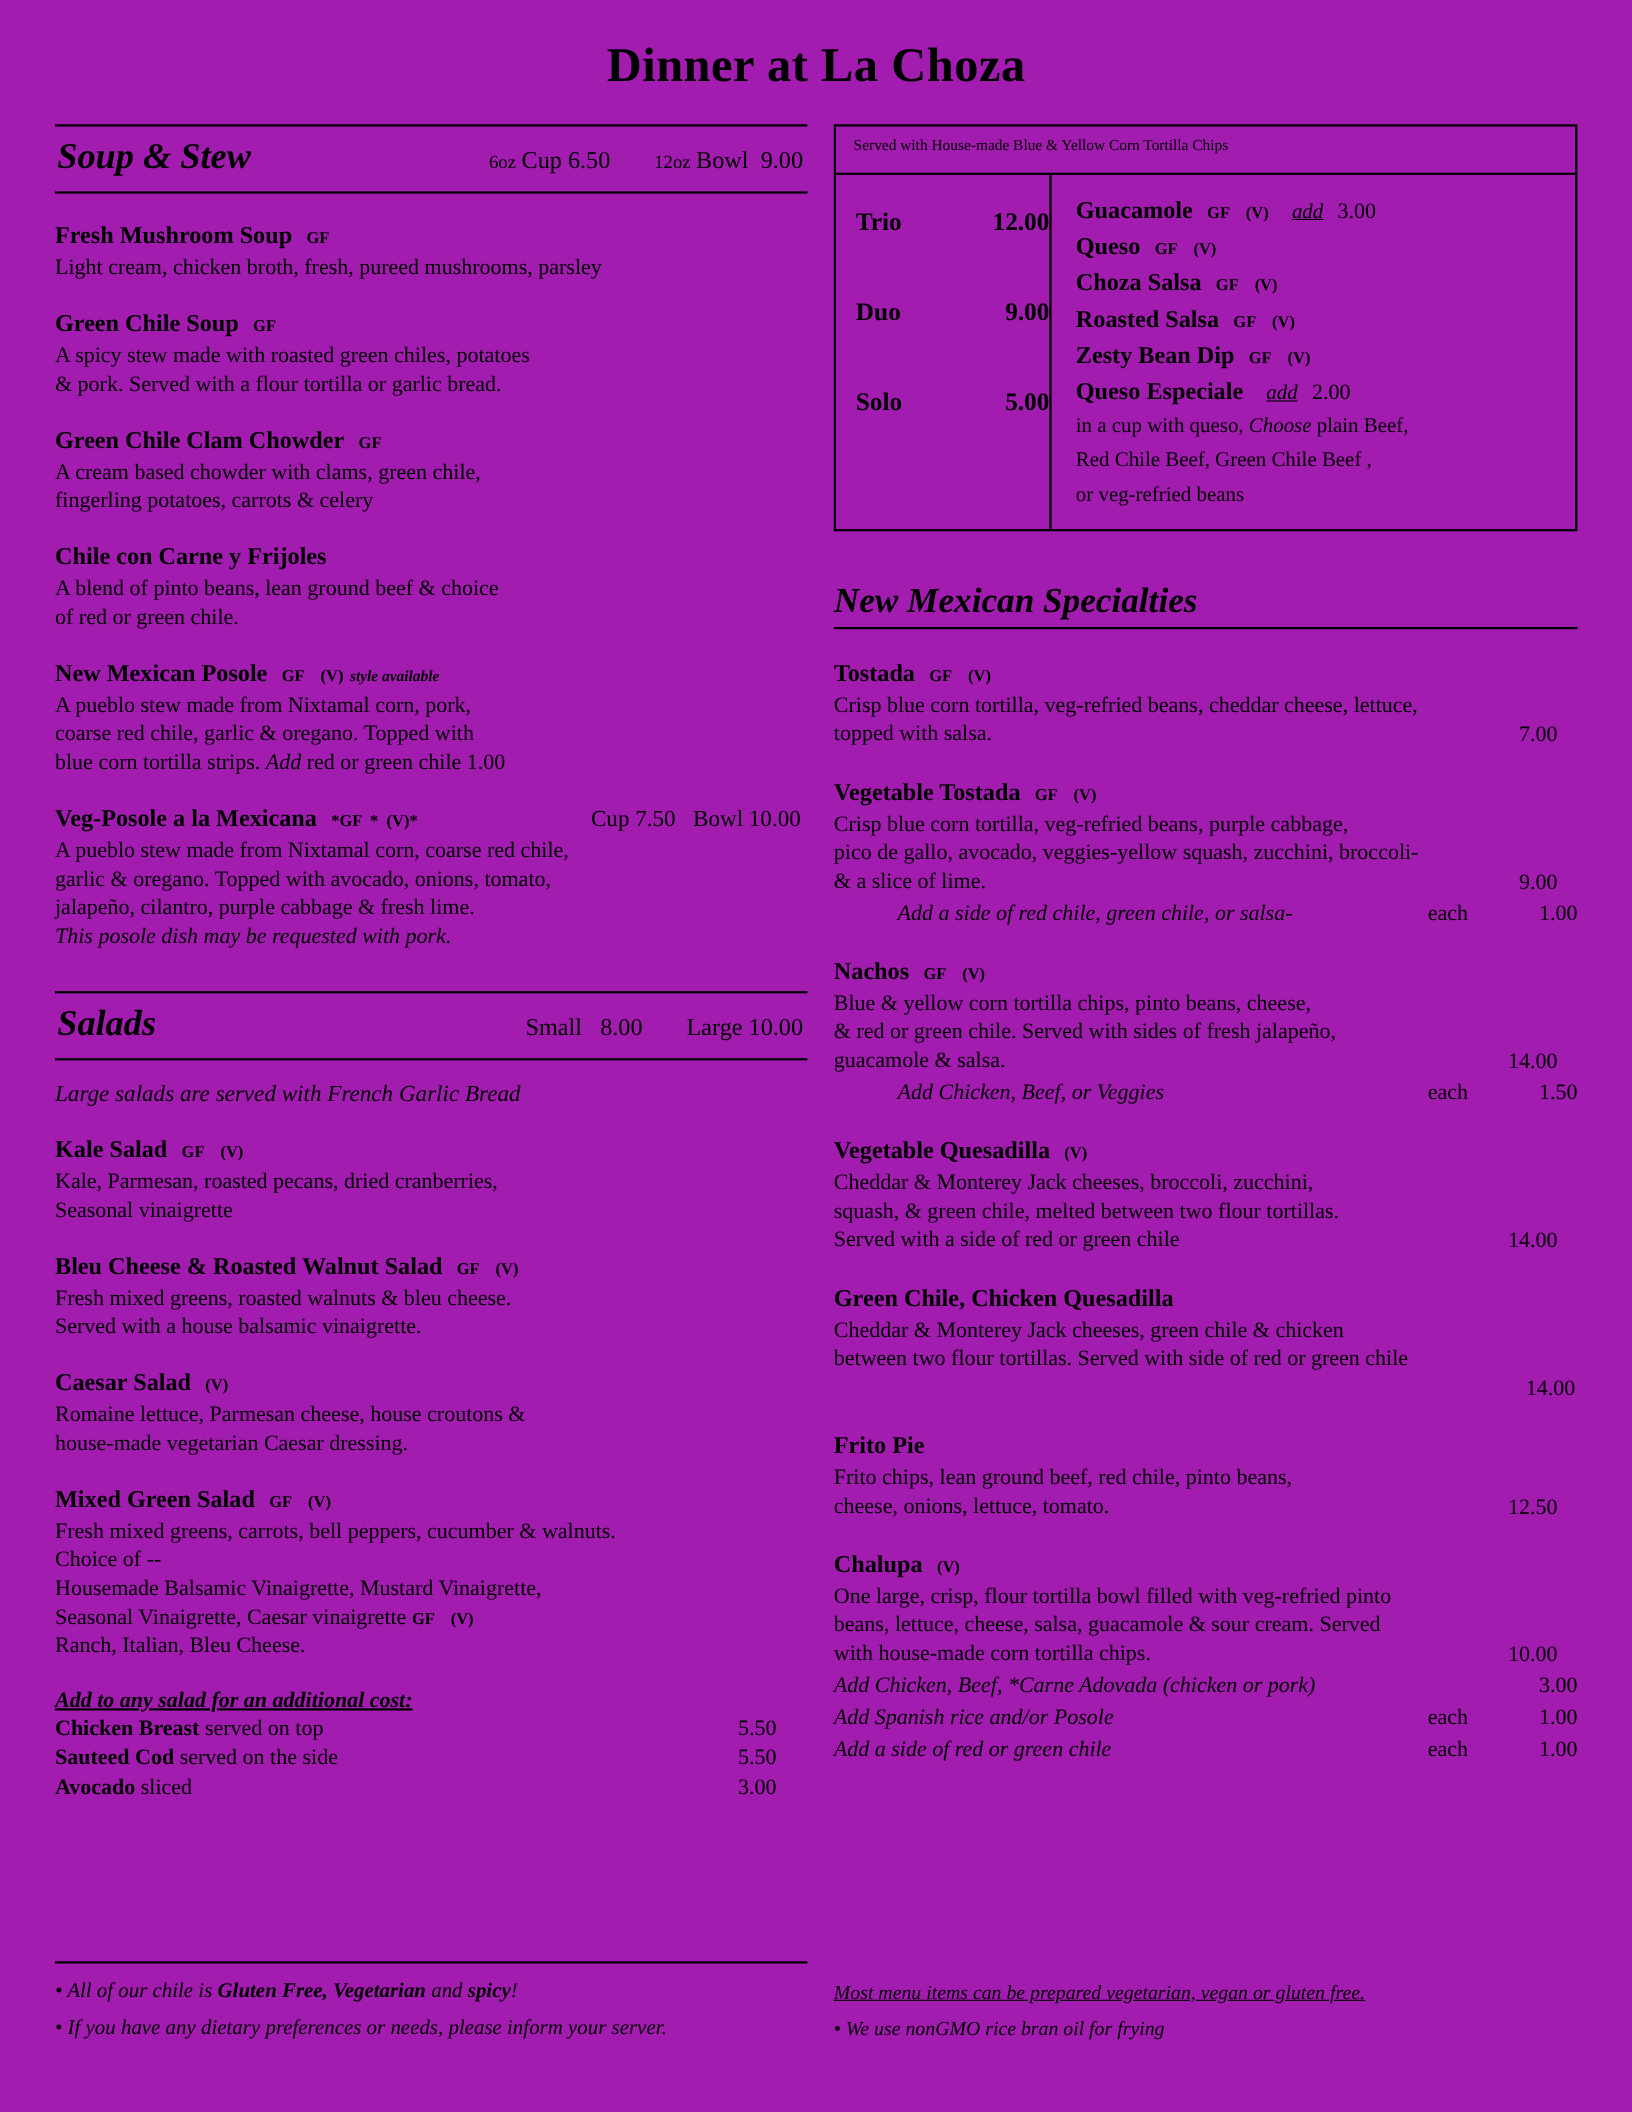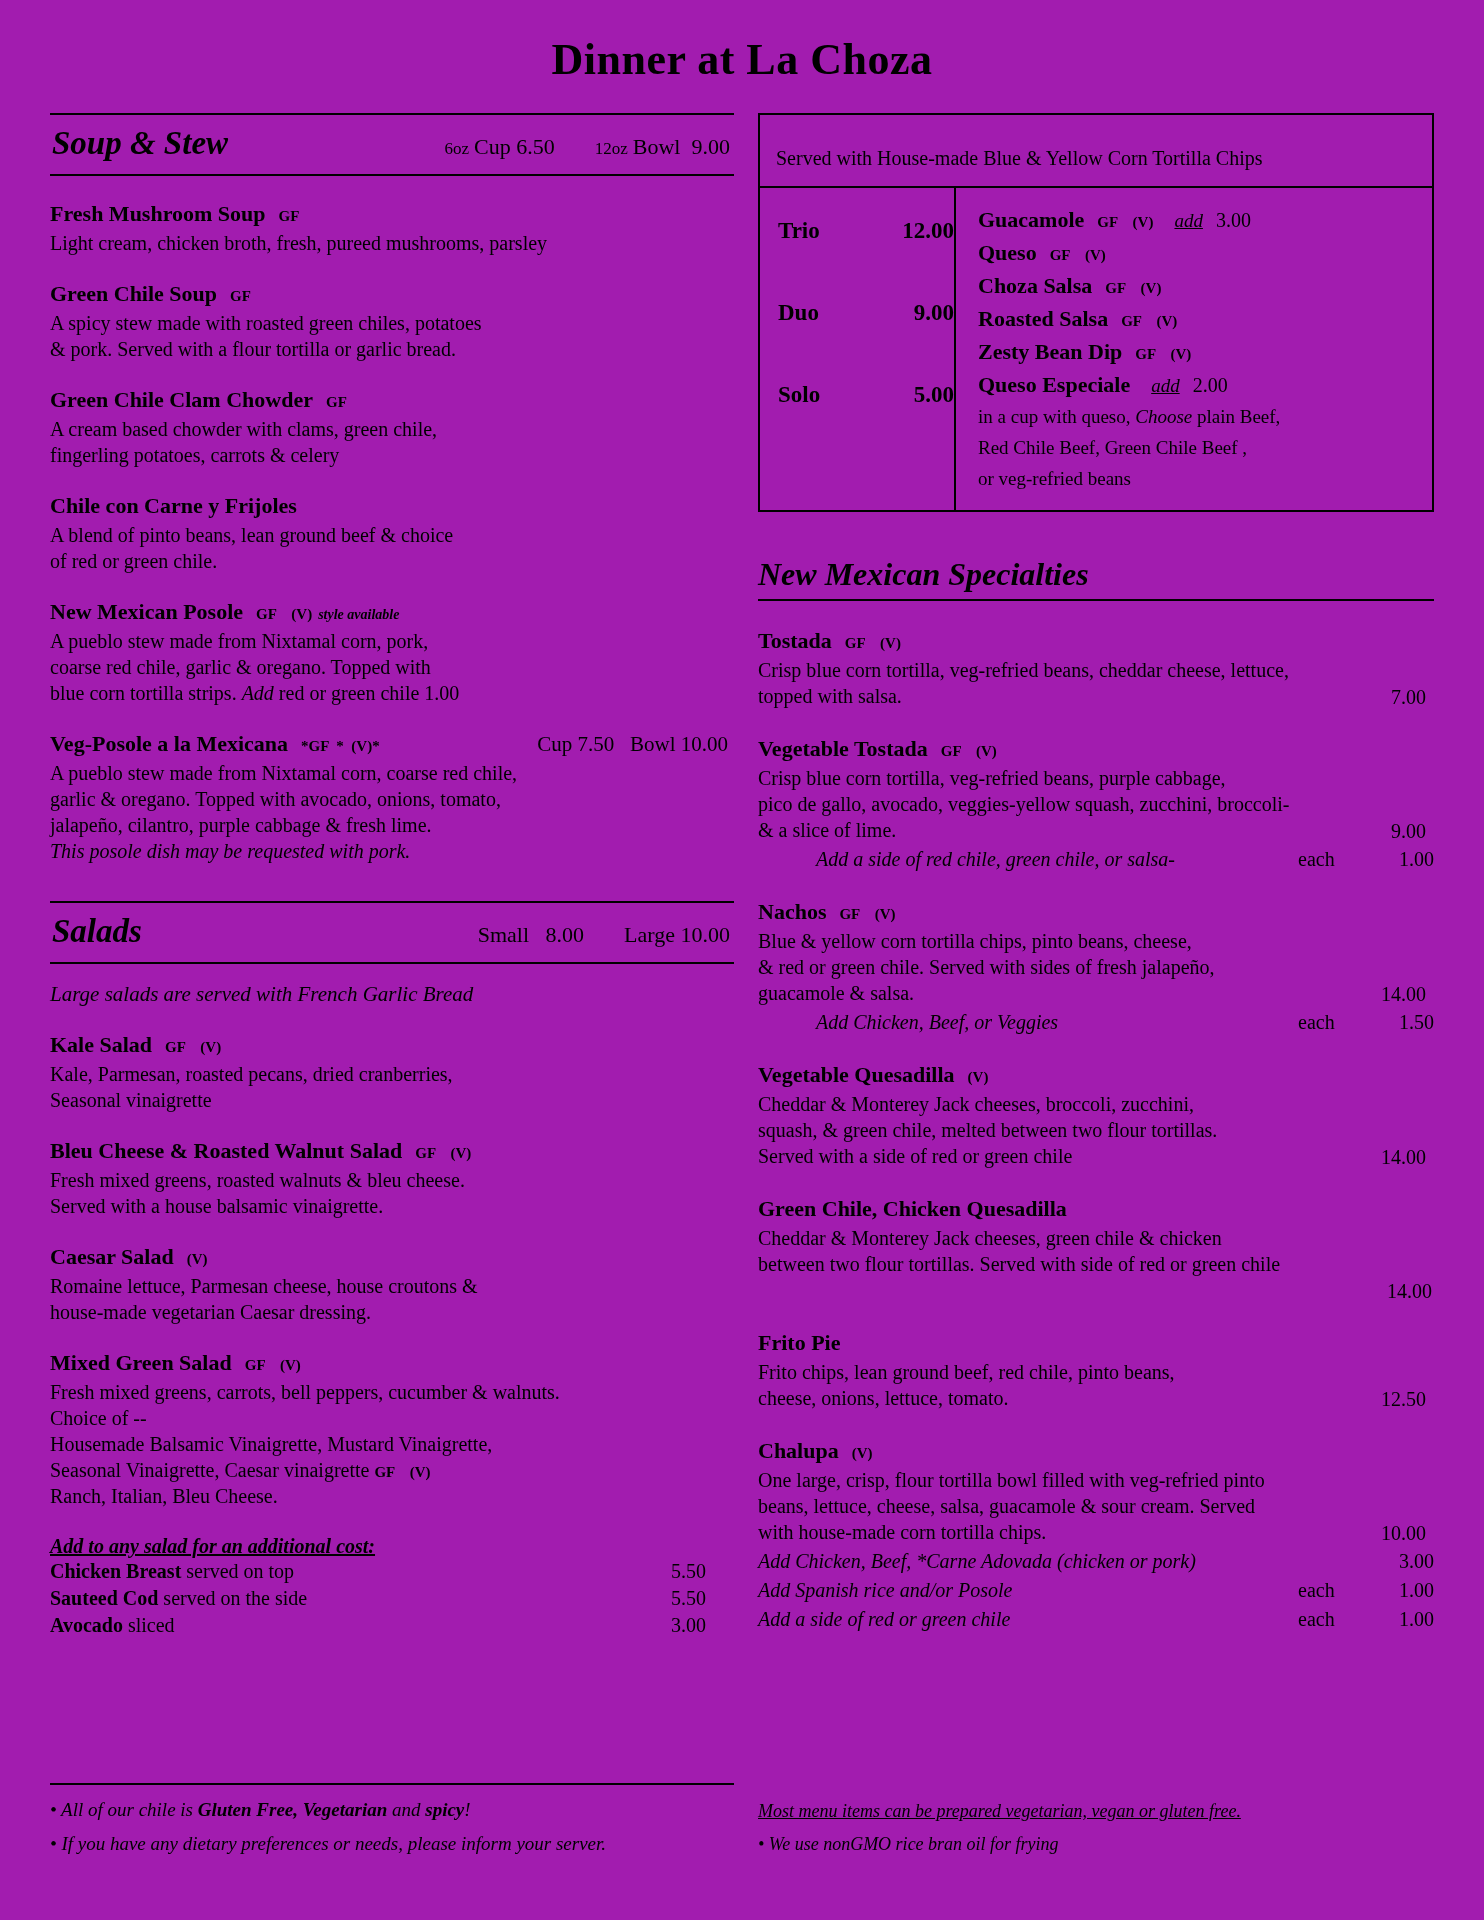--- a/index.html
+++ b/index.html
@@ -32,21 +32,21 @@
   .item-head { display:flex; align-items:baseline; gap:13px; }
   .item-name { font-weight:bold; font-size:22px; }
   .tags { font-weight:bold; font-size:15px; white-space:pre; }
   .tag-note { font-weight:bold; font-style:italic; font-size:14px; margin-left:-7px; }
   .head-prices { font-size:21px; margin-left:auto; white-space:pre; padding-right:6px; }
   .desc { font-size:20px; line-height:1.3; white-space:pre-line; margin-top:3px; }
   .it { font-style:italic; }
   .block { display:block; }
   .note-italic { font-style:italic; font-size:20px; line-height:1.35; }
   .desc-wrap { position:relative; }
-  .price-abs { position:absolute; right:8px; bottom:0; font-size:20px; }
+  .price-abs { position:absolute; right:18px; bottom:0; font-size:20px; }
   .price-line { text-align:right; font-size:20px; padding-right:2px; margin-top:3px; }
 
   .add-row { display:flex; font-size:20px; line-height:1.3; margin-top:3px; }
   .add-text { flex:1; font-style:italic; }
   .indent .add-text { padding-left:58px; }
   .add-each { width:82px; }
   .add-price { width:54px; text-align:right; }
 
   
   .salads-sec { margin-top:36px; }
@@ -60,21 +60,21 @@
   .footer-left {
     margin-top:auto; border-top:2px solid #000; padding-top:14px;
     font-style:italic; font-size:19px;
   }
   .fl-line + .fl-line { margin-top:12px; }
   .fl-bold { font-weight:bold; }
 
   
   .starter-box { border:2px solid #000; }
   .starter-header { font-style:italic; font-weight:bold; font-size:31px; padding:10px 16px 14px; border-bottom:2px solid #000; }
-  .starter-subtitle { font-size:20px; padding:32px 16px 16px; border-bottom:2px solid #000; }
+  .starter-subtitle { font-size:14px; padding:10px 16px 16px; border-bottom:2px solid #000; }
   .starter-body { display:flex; }
   .portions { width:196px; border-right:2px solid #000; padding:0 0 24px 18px; }
   .portion { font-weight:bold; font-size:23px; display:flex; gap:18px; margin-top:30px;justify-content:space-between; }
   .portion + .portion { margin-top:56px; }
   .dips { flex:1; padding:12px 14px 16px 22px; }
   .dip-row { display:flex; align-items:baseline; gap:13px; margin-top:7px; }
   .dip-name { font-weight:bold; font-size:22px; }
   .add-u { font-style:italic; text-decoration:underline; font-size:19px; margin-left:8px; }
   .add-pr { font-size:20px; }
   .qe-note { font-size:19px; line-height:1.62; margin-top:4px; }

